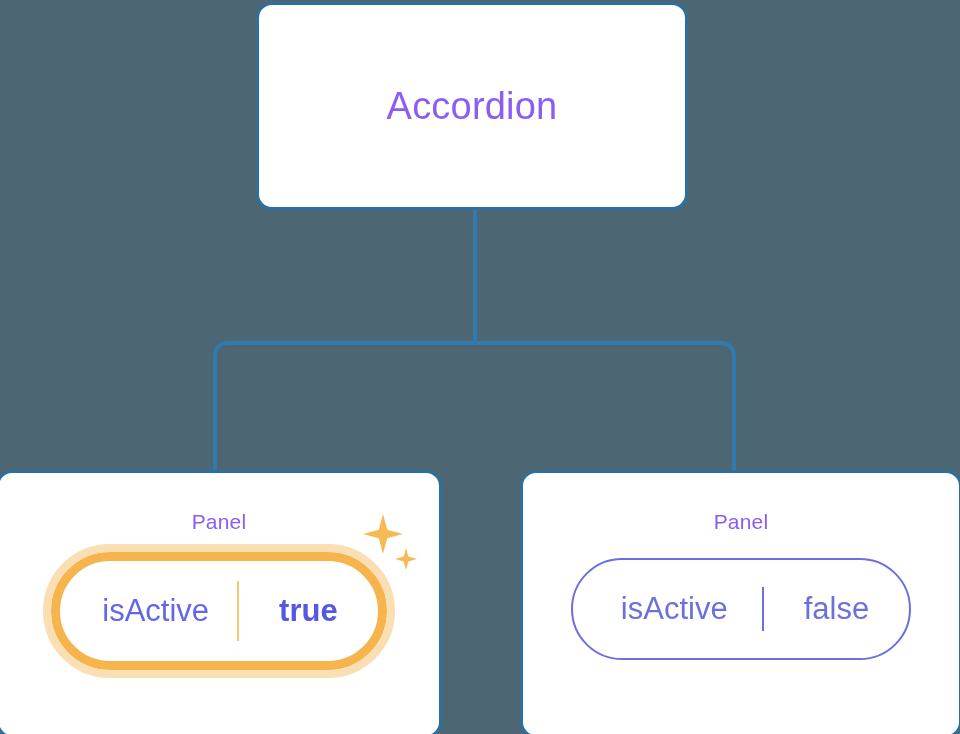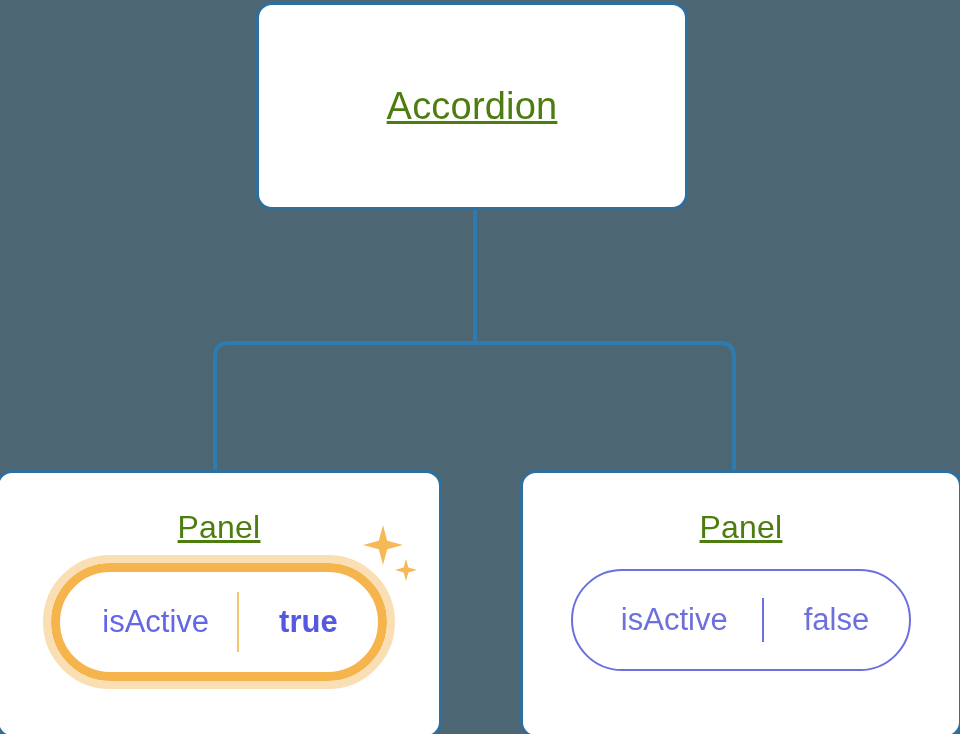--- a/index.html
+++ b/index.html
@@ -42,27 +42,26 @@
   #node-accordion {
     left: 256px;
     top: 2px;
     width: 432px;
     height: 208px;
     display: flex;
     align-items: center;
     justify-content: center;
   }
   .node-title {
-    color: #4d7c0f;
+    color: #8b5cf6;
     font-size: 38px;
     font-weight: 400;
     letter-spacing: 0.2px;
     line-height: 1;
     white-space: nowrap;
-    text-decoration: underline;
   }
 
   
   .panel-node {
     height: 268px;
     padding-top: 38px;
     display: flex;
     flex-direction: column;
     align-items: center;
   }
@@ -70,21 +69,21 @@
     left: -4px;
     top: 470px;
     width: 446px;
   }
   #node-panel-right {
     left: 520px;
     top: 470px;
     width: 442px;
   }
   .panel-node .node-title {
-    font-size: 32px;
+    font-size: 21px;
   }
   #node-panel-left .node-title { margin-bottom: 20px; }
   #node-panel-right .node-title { margin-bottom: 26px; }
 
   
   .pill-wrap {
     position: relative;
     display: inline-block;
   }
   .pill {

